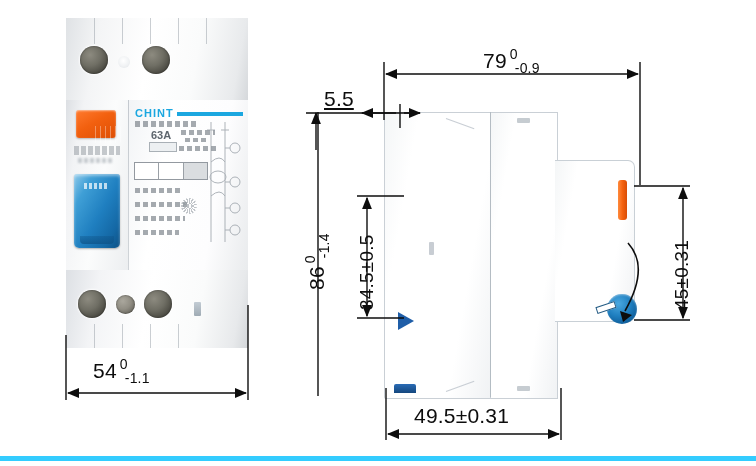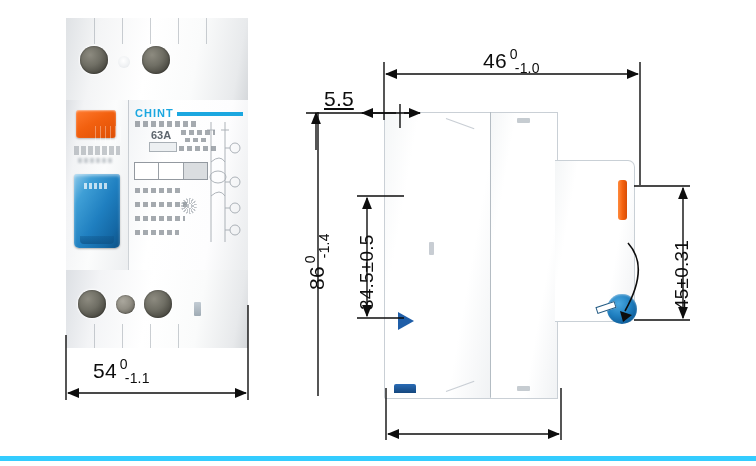--- a/index.html
+++ b/index.html
@@ -515,28 +515,29 @@
       <path d="M628 243 q22 24 -3 68" stroke-width="1.6"></path>
     </g>
     <path d="M620 311 l12 4 l-9 7 z" fill="#0d0d0d" stroke="none"></path>
   </svg>
 
   <div class="dim-text dim-main" style="left:93px; top:358px;">
     <span>54</span><span class="tol"><span class="up">0</span><span class="lo">-1.1</span></span>
   </div>
 
   <div class="dim-text dim-main" style="left:483px; top:48px;">
-    <span>46</span><span class="tol"><span class="up">0</span><span class="lo">-1.0</span></span>
+    <span>79</span><span class="tol"><span class="up">0</span><span class="lo">-0.9</span></span>
   </div>
 
   <div class="dim-text dim-main" style="left:324px; top:88px;text-decoration:underline;">5.5</div>
 
   <div class="dim-text dim-main rot90" style="left:304px; top:290px;">
     <span>86</span><span class="tol"><span class="up">0</span><span class="lo">-1.4</span></span>
   </div>
 
   <div class="dim-text dim-main rot90" style="left:357px; top:310px; font-size:19px;">34.5±0.5</div>
 
   <div class="dim-text dim-main rot90" style="left:672px; top:310px; font-size:19px;">45±0.31</div>
 
+  <div class="dim-text dim-main" style="left:414px; top:405px;">49.5±0.31</div>
 
   <div id="accent-bar" style="background: rgb(51, 204, 255);"></div>
 </div>
 
 </body></html>

